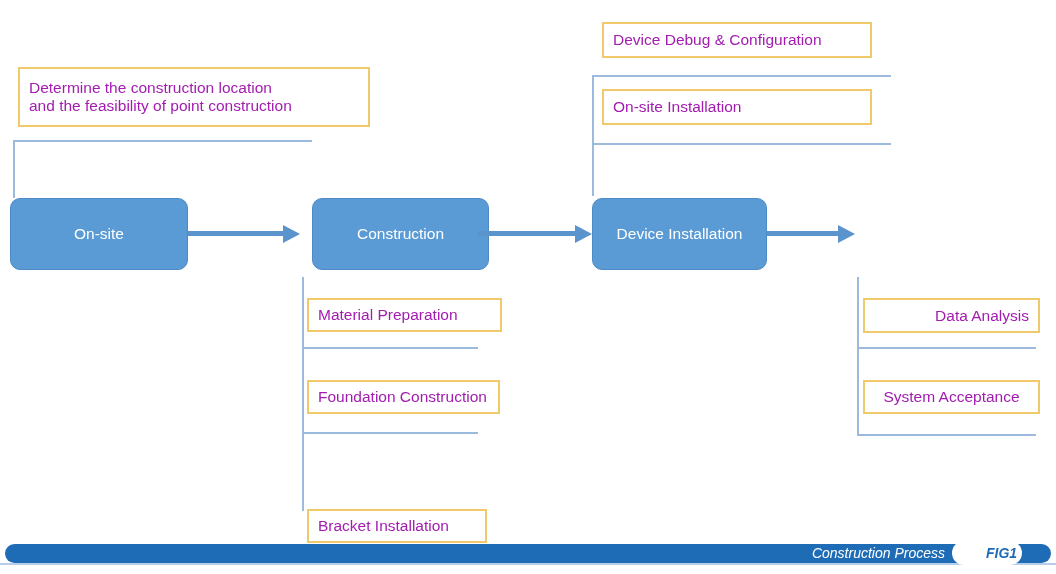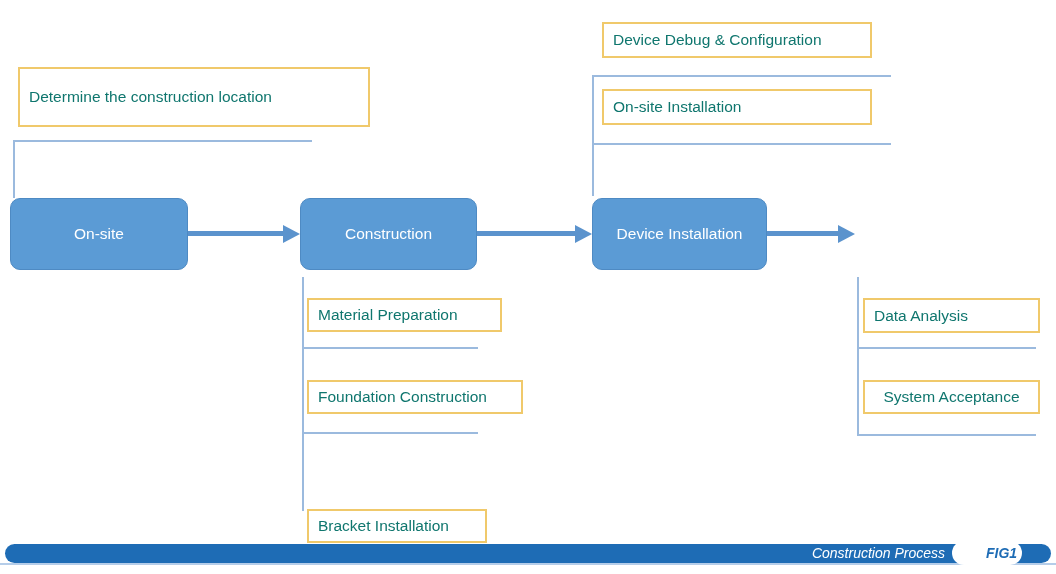--- a/index.html
+++ b/index.html
@@ -11,21 +11,21 @@
   .stage{
     position:absolute;top:198px;height:72px;box-sizing:border-box;
     background:#5b9bd5;border:1px solid #4e8ac3;border-radius:10px;
     color:#ffffff;font-size:15.5px;line-height:1.45;
     display:flex;flex-direction:column;align-items:center;justify-content:center;
     text-align:center;white-space:nowrap;
   }
   
   .note{
     position:absolute;box-sizing:border-box;background:#ffffff;
-    border:2px solid #f0c96b;color:#0f766e;font-size:15.5px;
+    border:2px solid #f0c96b;color:#a21caf;font-size:15.5px;
     display:flex;flex-direction:column;justify-content:center;
     padding:0 9px;white-space:nowrap;
   }
   
   .hline,.vline{position:absolute;background:#9bbade;}
   .hline{height:2px;}
   .vline{width:2px;}
   
   .arrow-shaft{position:absolute;top:231px;height:5px;background:#5b93cd;}
   .arrow-head{
@@ -50,68 +50,69 @@
   }
   .fig-pill span{color:#1e6cb5;font-size:14px;font-weight:bold;font-style:italic;margin-left:29px;}
 </style>
 </head>
 <body>
 
 <div class="canvas">
 
   <div class="note" style="left:18px;top:67px;width:352px;height:60px;">
     <span>Determine the construction location</span>
+    <span>and the feasibility of point construction</span>
   </div>
   <div class="hline" style="left:13px;top:140px;width:299px;"></div>
   <div class="vline" style="left:13px;top:140px;height:58px;"></div>
 
   <div class="note" style="left:602px;top:22px;width:270px;height:36px;">
     <span>Device Debug &amp; Configuration</span>
   </div>
   <div class="hline" style="left:592px;top:75px;width:299px;"></div>
   <div class="note" style="left:602px;top:89px;width:270px;height:36px;">
     <span>On-site Installation</span>
   </div>
   <div class="hline" style="left:592px;top:143px;width:299px;"></div>
   <div class="vline" style="left:592px;top:75px;height:121px;"></div>
 
   <div class="stage" style="left:10px;width:178px;">
     <span>On-site</span>
   </div>
   <div class="arrow-shaft" style="left:188px;width:96px;"></div>
   <div class="arrow-head" style="left:283px;"></div>
 
-  <div class="stage" style="left:300px;width:177px;">
+  <div class="stage" style="left:312px;width:177px;">
     <span>Construction</span>
   </div>
   <div class="arrow-shaft" style="left:477px;width:99px;"></div>
   <div class="arrow-head" style="left:575px;"></div>
 
   <div class="stage" style="left:592px;width:175px;">
     <span>Device Installation</span>
   </div>
   <div class="arrow-shaft" style="left:767px;width:72px;"></div>
   <div class="arrow-head" style="left:838px;"></div>
 
 
   <div class="vline" style="left:302px;top:277px;height:234px;"></div>
   <div class="note" style="left:307px;top:298px;width:195px;height:34px;">
     <span>Material Preparation</span>
   </div>
   <div class="hline" style="left:302px;top:347px;width:176px;"></div>
-  <div class="note" style="left:307px;top:380px;width:216px;height:34px;">
+  <div class="note" style="left:307px;top:380px;width:193px;height:34px;">
     <span>Foundation Construction</span>
   </div>
   <div class="hline" style="left:302px;top:432px;width:176px;"></div>
   <div class="note" style="left:307px;top:461px;width:180px;height:34px;margin-top:48px;">
     <span>Bracket Installation</span>
   </div>
 
   <div class="vline" style="left:857px;top:277px;height:159px;"></div>
-  <div class="note" style="left:863px;top:298px;width:177px;height:35px;">
+  <div class="note" style="left:863px;top:298px;width:177px;height:35px;text-align:right;">
     <span>Data Analysis</span>
   </div>
   <div class="hline" style="left:857px;top:347px;width:179px;"></div>
   <div class="note" style="left:863px;top:380px;width:177px;height:34px;align-items:center;">
     <span>System Acceptance</span>
   </div>
   <div class="hline" style="left:857px;top:434px;width:179px;"></div>
 
   <div class="footer-underline"></div>
   <div class="footer-bar"></div>

